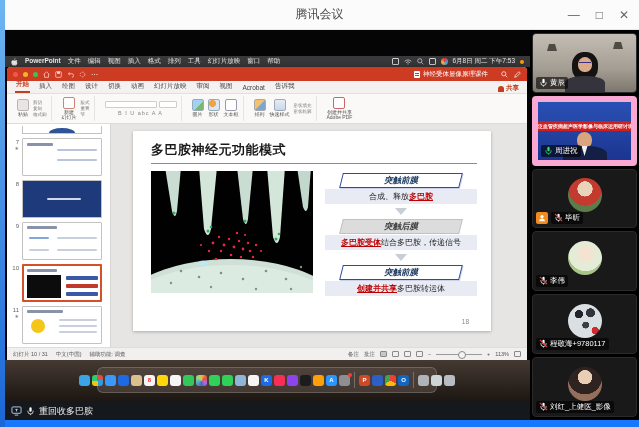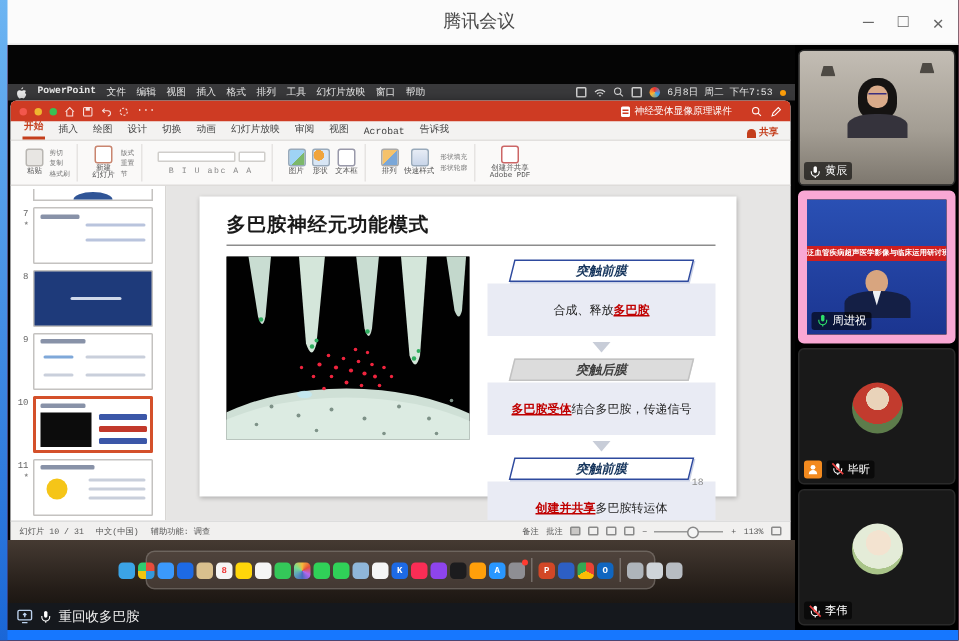--- a/index.html
+++ b/index.html
@@ -1,19 +1,19 @@
 <!DOCTYPE html>
 <html><head>
 <meta charset="utf-8">
 <style>
   * { margin:0; padding:0; box-sizing:border-box; }
   html,body { width:639px; height:427px; overflow:hidden; background:#000;
     font-family:"Liberation Sans", sans-serif; }
   .abs { position:absolute; }
-  #root { position:relative; width:639px; height:427px; background:#be185d;font-family:Liberation Mono, monospace; }
+  #root { position:relative; width:639px; height:427px; background:#bef264; }
 
   
   #win-titlebar { left:0; top:0; width:639px; height:30px; background:#fbfbfb;
     border-bottom:1px solid #e8e8e8; display:flex; align-items:center; justify-content:center; }
   #win-title { font-size:12px; color:#4a4a4a; }
   #win-controls { position:absolute; right:10px; top:0; height:30px; display:flex; align-items:center; gap:16px; }
   #win-controls span { font-size:12px; color:#666; cursor:default; }
   #left-strip { left:0; top:0; width:5px; height:427px; background:linear-gradient(180deg,#6db5f2,#1a66d6); z-index:50; }
   #bottom-strip { left:0; top:420px; width:639px; height:7px; background:#1677ff; z-index:40; }
 
@@ -100,21 +100,21 @@
   #flow { flex:1; display:flex; flex-direction:column; align-items:stretch; padding-top:2px; }
   .fstep { display:flex; flex-direction:column; }
   .fhead { align-self:center; width:120px; height:15px; display:flex; align-items:center; justify-content:center; }
   .fhead.blue { background:#fff; border:1px solid #2e4a9e; transform:skewX(-14deg);
     box-shadow:1px 1px 0 rgba(46,74,158,.25); }
   .fhead.grey { background:#dcdcdc; border:1px solid #c2c2c2; transform:skewX(-14deg); }
   .fhead span { transform:skewX(14deg); font-size:8.5px; font-weight:bold; font-style:italic; }
   .fhead.blue span { color:#17365d; }
   .fhead.grey span { color:#3f3f3f; }
   .fbody { margin-top:1px; background:#e9ebf4; min-height:15px; display:flex; align-items:center;
-    justify-content:center; font-size:8px; color:#262626; padding:12px 2px; text-align:center; }
+    justify-content:center; font-size:8px; color:#262626; padding:2px 2px; text-align:center; }
   .fbody .red { color:#c00000; text-decoration:underline; font-weight:bold; }
   .farrow { align-self:center; width:0; height:0; margin:4px 0;
     border-left:6px solid transparent; border-right:6px solid transparent; border-top:7px solid #c8cdd8; }
   #page-num { position:absolute; right:22px; bottom:6px; font-size:6.5px; color:#8a8a8a; }
 
   
   #ppt-status { position:absolute; left:0; top:280px; width:520px; height:13px; background:#f1f0ef;
     border-top:1px solid #ddd; display:flex; align-items:center; padding:0 6px; gap:8px; }
   #ppt-status .st { font-size:5.5px; color:#555; white-space:nowrap; }
   #status-right { margin-left:auto; display:flex; align-items:center; gap:5px; }
@@ -138,21 +138,21 @@
   #share-bar { left:0; top:372px; width:525px; height:18px; background:#15181d;
     display:flex; align-items:center; gap:4px; padding:0 6px; z-index:30; }
   #share-bar span { font-size:9px; color:#f0f0f0; }
 
   
   #sidebar { left:530px; top:30px; width:109px; height:390px; background:#000;
     display:flex; flex-direction:column; gap:3px; padding:3px 2px; }
   .ptile { flex:1; background:#191919; border-radius:4px; position:relative; overflow:hidden;
     border:1px solid #2a2a2a; }
   .ptile.speaking { border:6px solid #f9a8d4; }
-  .pname { position:absolute; left:3px; bottom:3px; display:flex; align-items:center; gap:2px;
+  .pname { position:absolute; left:3px; bottom:3px; display:flex; gap:2px;
     background:rgba(0,0,0,.6); border-radius:2px; padding:1px 3px; max-width:96px; }
   .pname span { font-size:7.5px; color:#fff; white-space:nowrap; overflow:hidden; text-overflow:ellipsis; }
   .pbadge { position:absolute; left:3px; bottom:3px; width:12px; height:12px; background:#f28a1f;
     border-radius:2px; display:flex; align-items:center; justify-content:center; }
   .pbadge ~ .pname { left:18px; }
   .avatar { position:absolute; left:50%; top:44%; transform:translate(-50%,-50%);
     width:34px; height:34px; border-radius:50%; }
   .av-kid { background:radial-gradient(circle at 50% 32%, #e9d3ba 0 26%, #c23b2e 27% 58%, #5d7c4b 59% 100%); }
   .av-baby { background:radial-gradient(circle at 52% 38%, #f3e3d0 0 30%, #e4ecd8 31% 62%, #a9c489 63% 100%); }
   .av-panda { background:radial-gradient(circle at 32% 30%, #20242a 0 12%, transparent 13%),
@@ -632,17 +632,41 @@
         <div class="pname">
           <svg width="9" height="9" viewBox="0 0 12 12">
     <rect x="4.5" y="1" width="3" height="6" rx="1.5" fill="#ffffff"></rect>
     <path d="M2.5 5.5v1a3.5 3.5 0 0 0 7 0v-1" stroke="#ffffff" fill="none" stroke-width="1"></path>
     <line x1="6" y1="10" x2="6" y2="11.5" stroke="#ffffff" stroke-width="1"></line>
     <line x1="1.2" y1="1.2" x2="10.8" y2="10.8" stroke="#e84040" stroke-width="1.5"></line>
           </svg>
           <span>李伟</span>
         </div>
       </div>
+      <div class="ptile">
+        <div class="avatar av-panda"></div>
+        <div class="pname">
+          <svg width="9" height="9" viewBox="0 0 12 12">
+    <rect x="4.5" y="1" width="3" height="6" rx="1.5" fill="#ffffff"></rect>
+    <path d="M2.5 5.5v1a3.5 3.5 0 0 0 7 0v-1" stroke="#ffffff" fill="none" stroke-width="1"></path>
+    <line x1="6" y1="10" x2="6" y2="11.5" stroke="#ffffff" stroke-width="1"></line>
+    <line x1="1.2" y1="1.2" x2="10.8" y2="10.8" stroke="#e84040" stroke-width="1.5"></line>
+          </svg>
+          <span>程敬海+9780117</span>
+        </div>
+      </div>
+      <div class="ptile">
+        <div class="avatar av-woman"></div>
+        <div class="pname">
+          <svg width="9" height="9" viewBox="0 0 12 12">
+    <rect x="4.5" y="1" width="3" height="6" rx="1.5" fill="#ffffff"></rect>
+    <path d="M2.5 5.5v1a3.5 3.5 0 0 0 7 0v-1" stroke="#ffffff" fill="none" stroke-width="1"></path>
+    <line x1="6" y1="10" x2="6" y2="11.5" stroke="#ffffff" stroke-width="1"></line>
+    <line x1="1.2" y1="1.2" x2="10.8" y2="10.8" stroke="#e84040" stroke-width="1.5"></line>
+          </svg>
+          <span>刘红_上健医_影像</span>
+        </div>
+      </div>
     </div>
 
   <div class="abs" id="bottom-strip"></div>
   <div class="abs" id="left-strip"></div>
 </div>
 
 </body></html>

